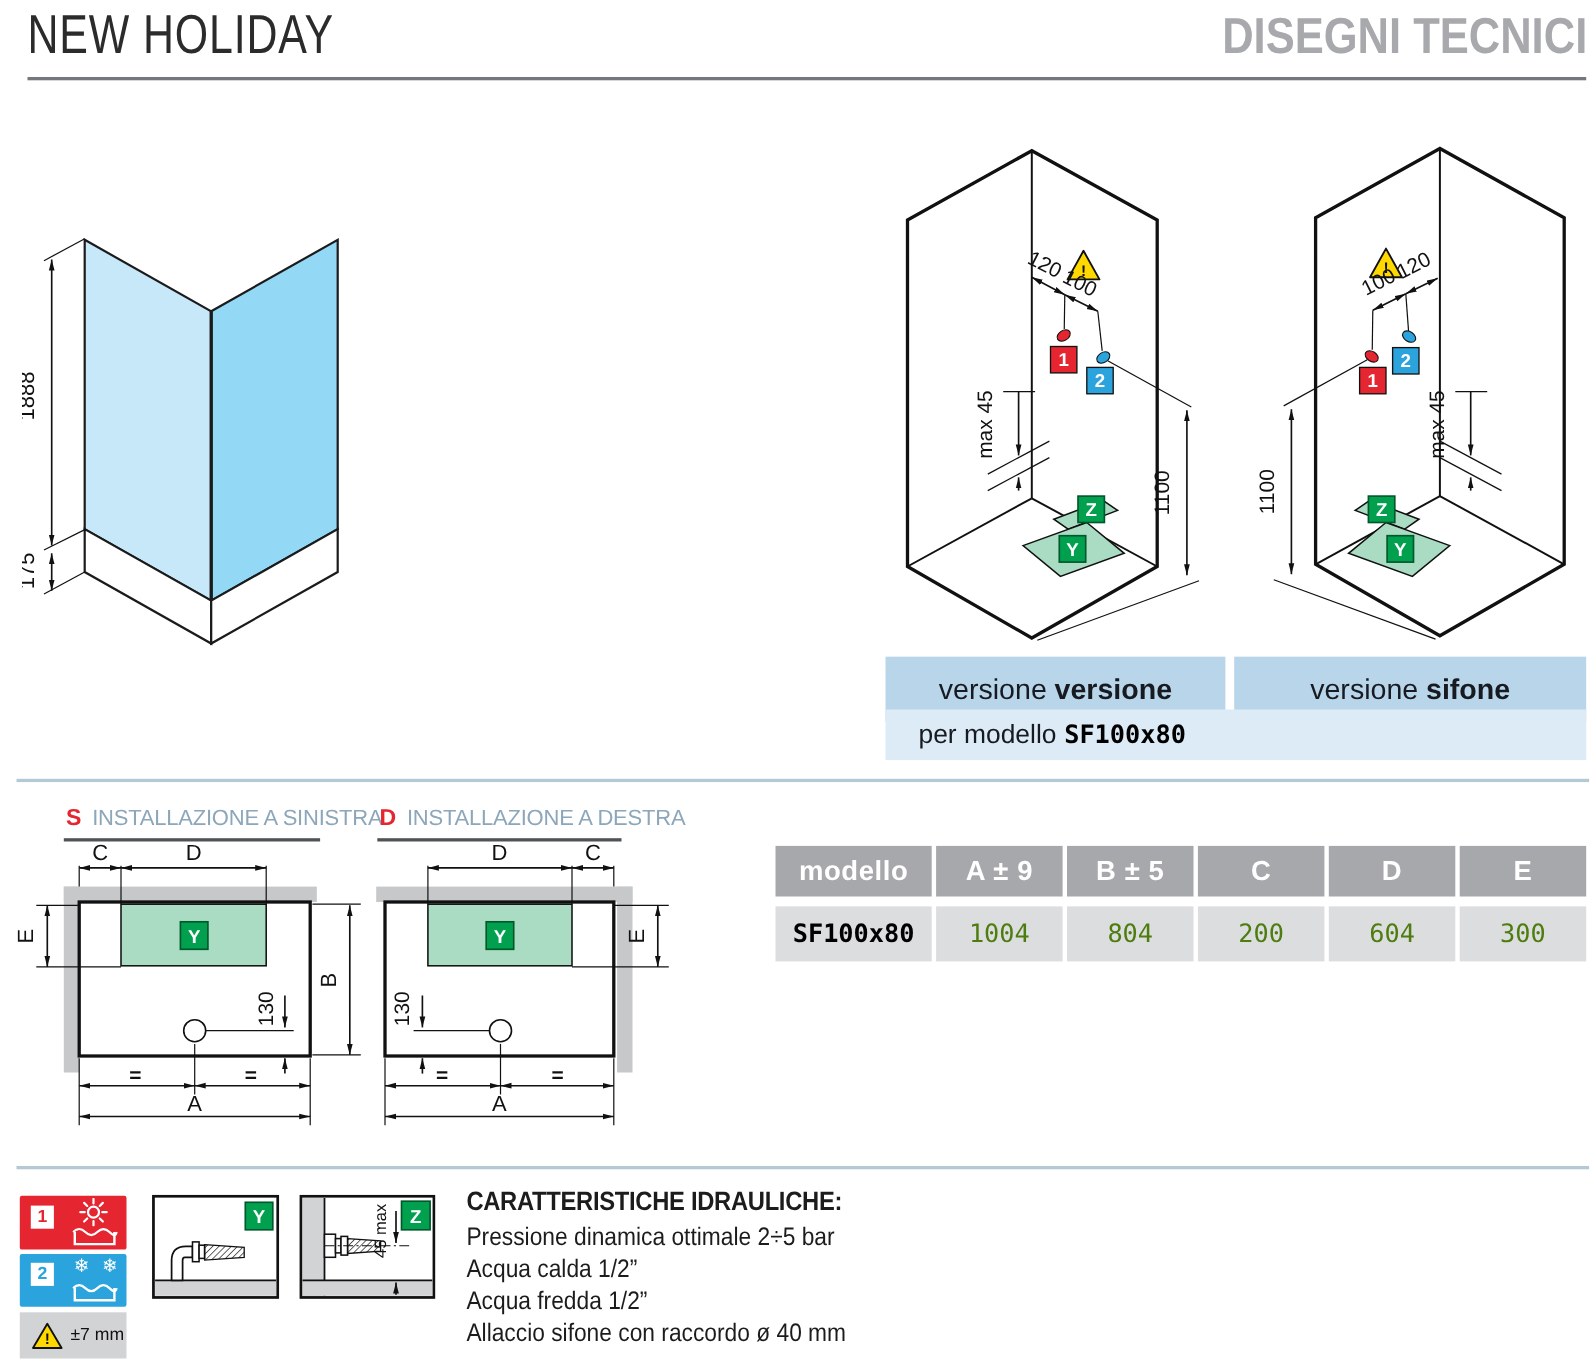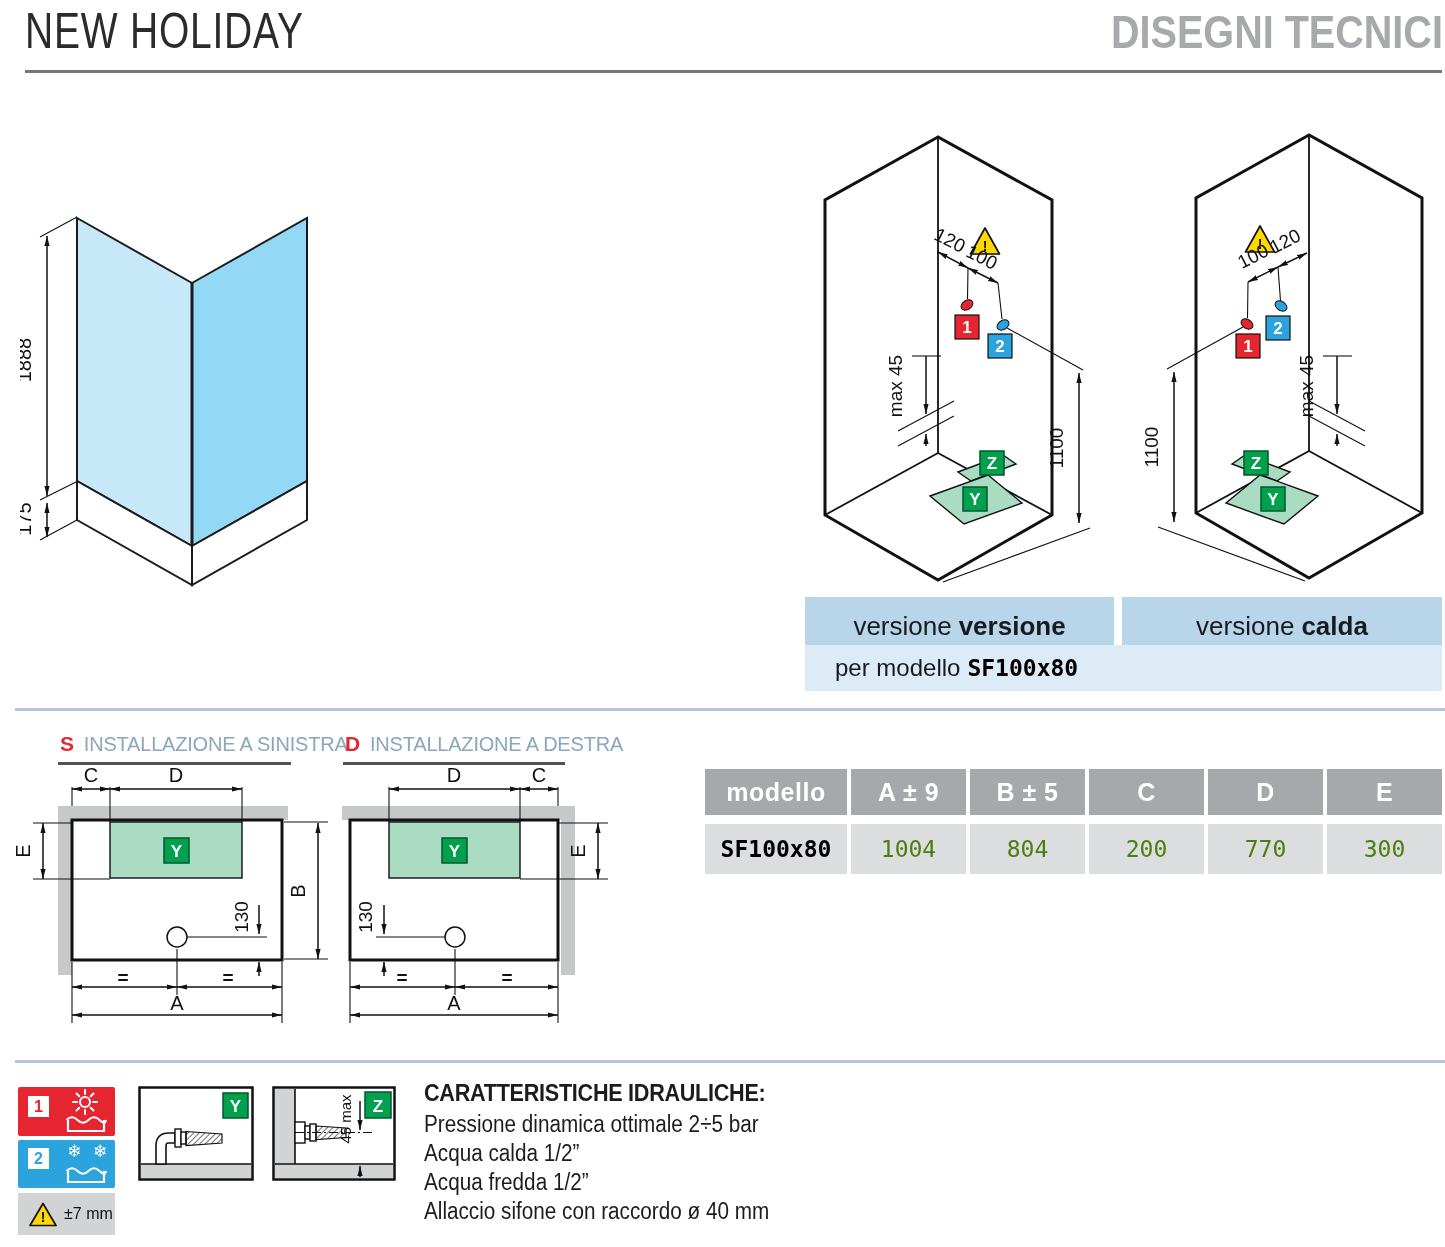--- a/index.html
+++ b/index.html
@@ -174,21 +174,21 @@
       <text x="473" y="390" class="badgeTxt">Y</text>
     </g>
   </svg>
 
   <div class="vbar" style="left:805px;width:309px">
     <span>versione</span>
     <b>versione</b>
   </div>
   <div class="vbar" style="left:1122px;width:320px">
     <span>versione</span>
-    <b>calda</b>
+    <b>sifone</b>
   </div>
   <div class="mbar">
     <span>per modello</span>
     <b>SF100x80</b>
   </div>
 
   <div class="rule" style="left:15px;top:708px;width:1430px;background:#b5c9d4"></div>
 
   <div class="ptitle" style="left:60px">
     <span class="tag">S</span><span>INSTALLAZIONE A SINISTRA</span>
@@ -283,21 +283,21 @@
     <div class="th">modello</div>
     <div class="th">A ± 9</div>
     <div class="th">B ± 5</div>
     <div class="th">C</div>
     <div class="th">D</div>
     <div class="th">E</div>
     <div class="td model">SF100x80</div>
     <div class="td">1004</div>
     <div class="td">804</div>
     <div class="td">200</div>
-    <div class="td">770</div>
+    <div class="td">604</div>
     <div class="td">300</div>
   </div>
 
   <div class="rule" style="left:15px;top:1060px;width:1430px;background:#b5c9d4"></div>
 
   <div class="lblock" style="top:1087px;height:49px;background:#e52630">
     <div class="numsq" style="color:#e52630">
         <span>1</span>
       </div>
     <svg class="licon" style="left:52px;top:2px" width="30" height="26" viewBox="0 0 30 26">

